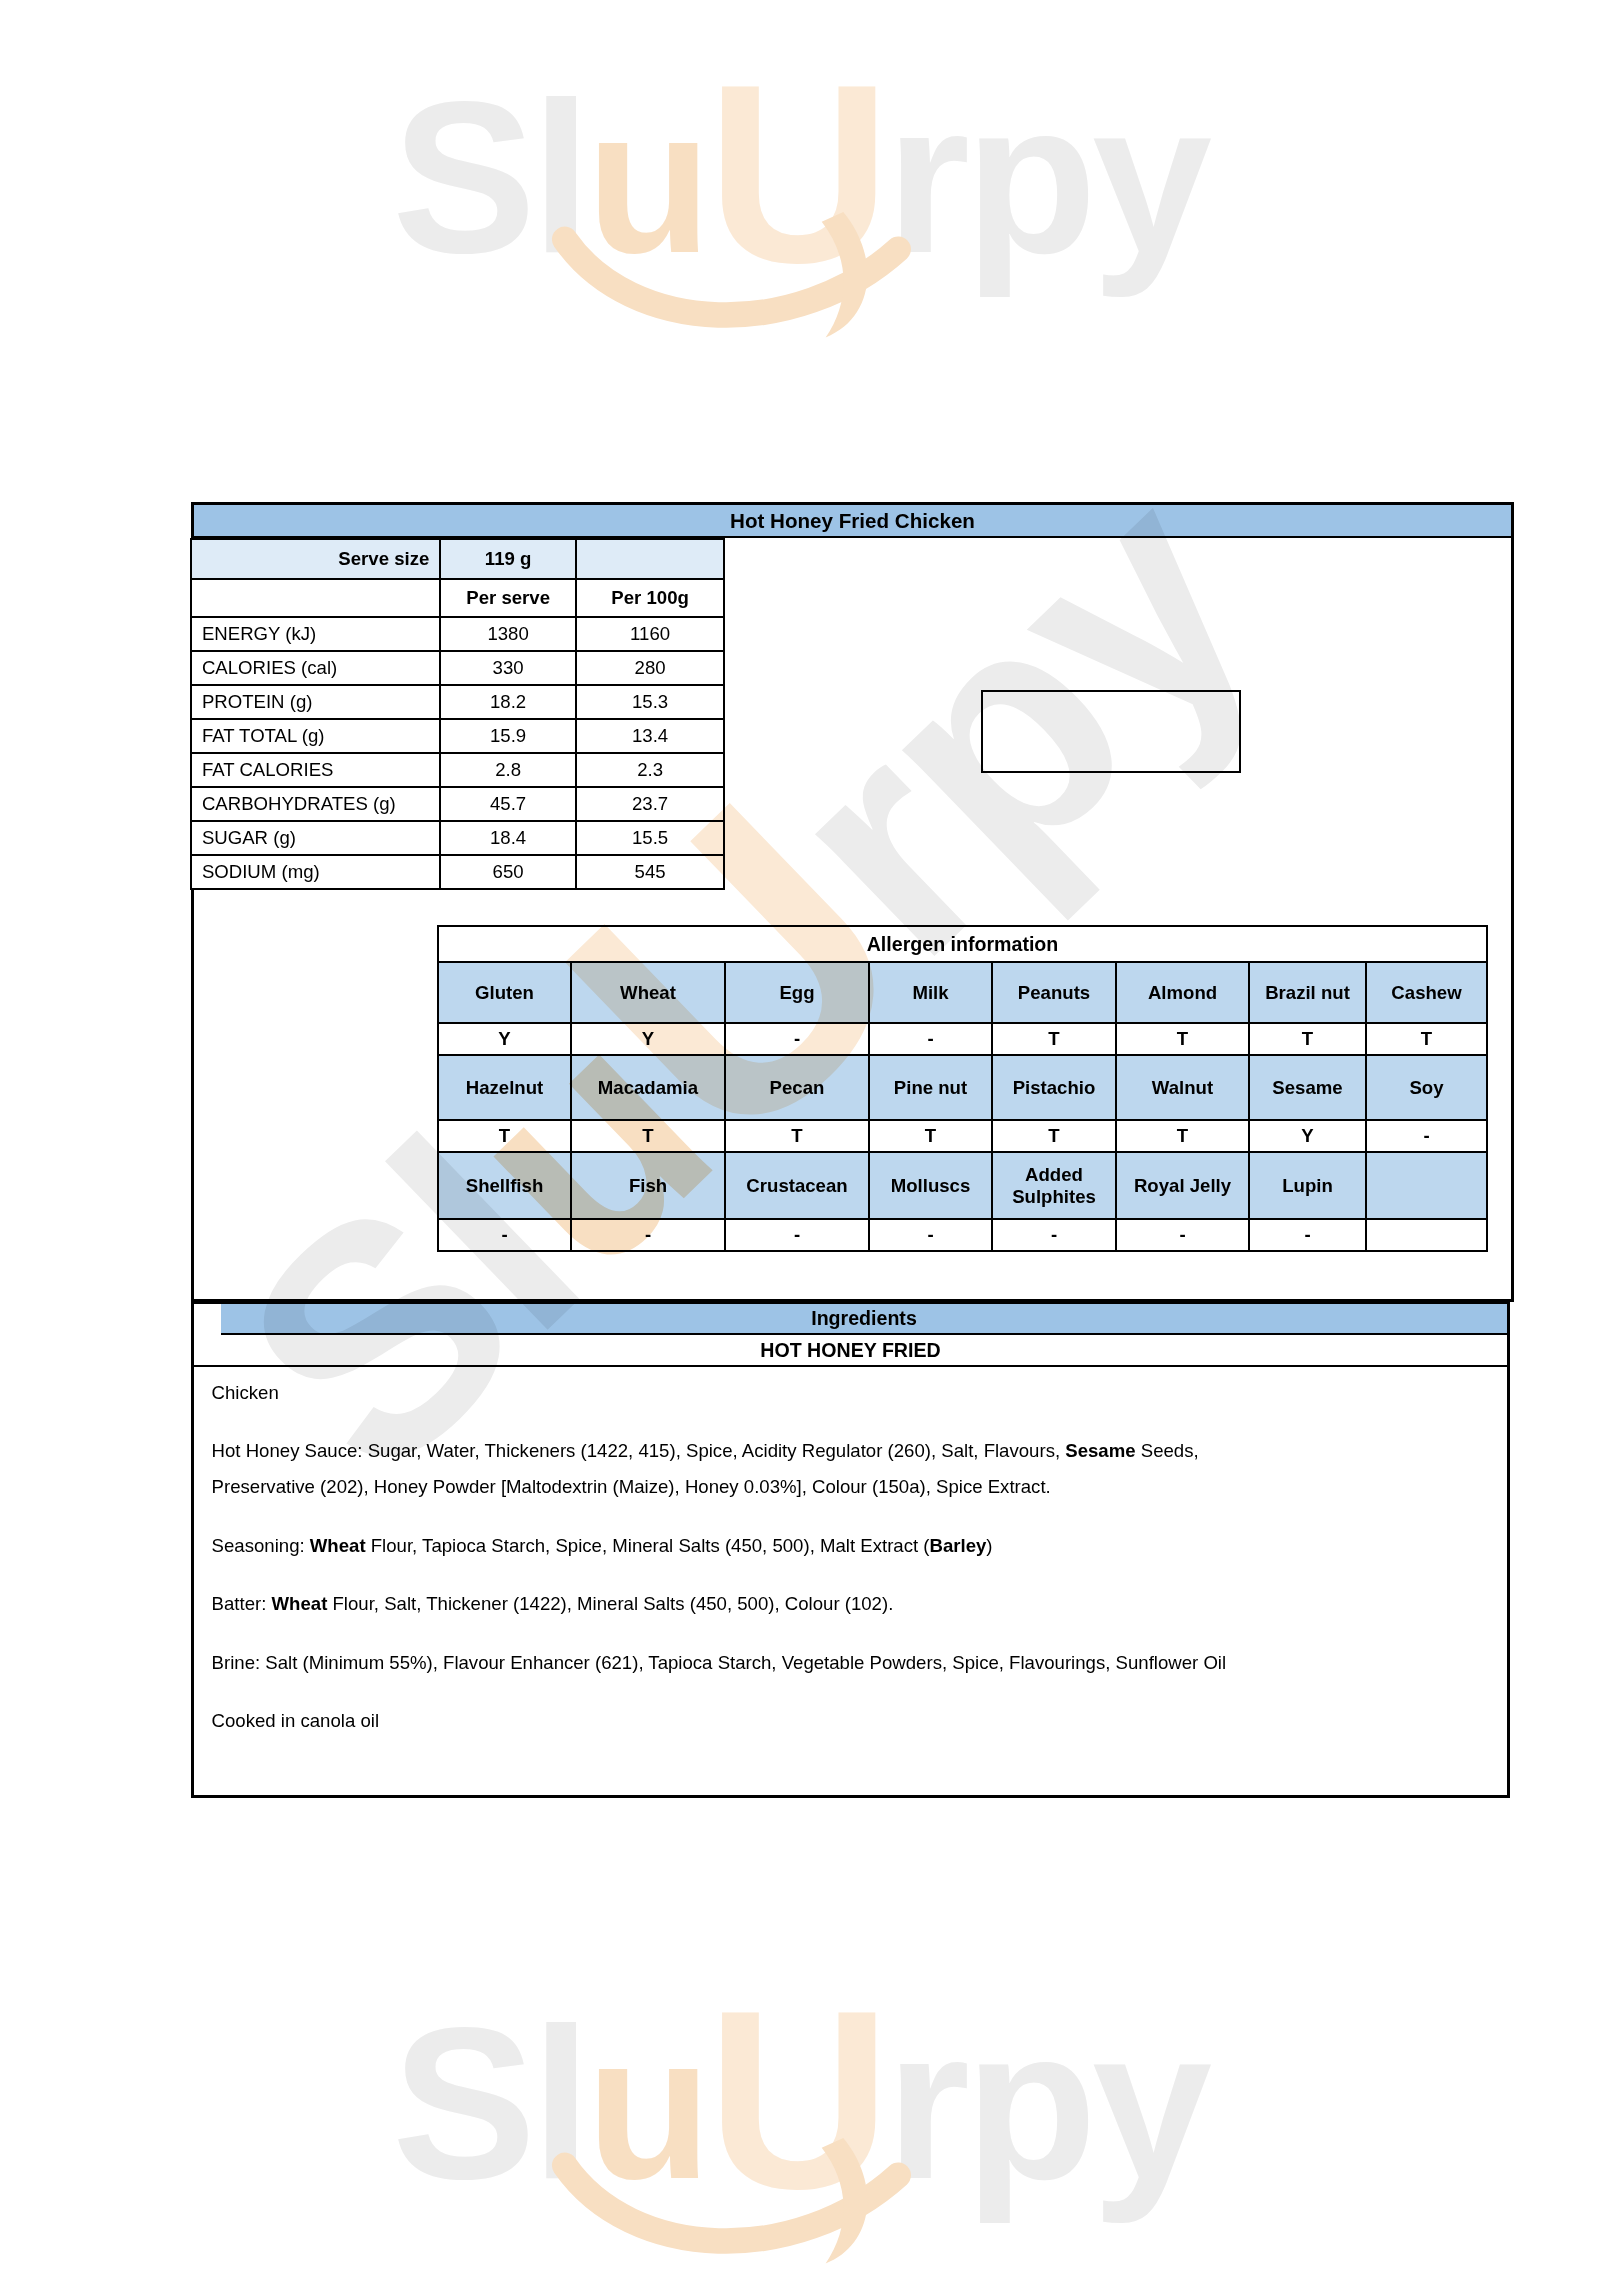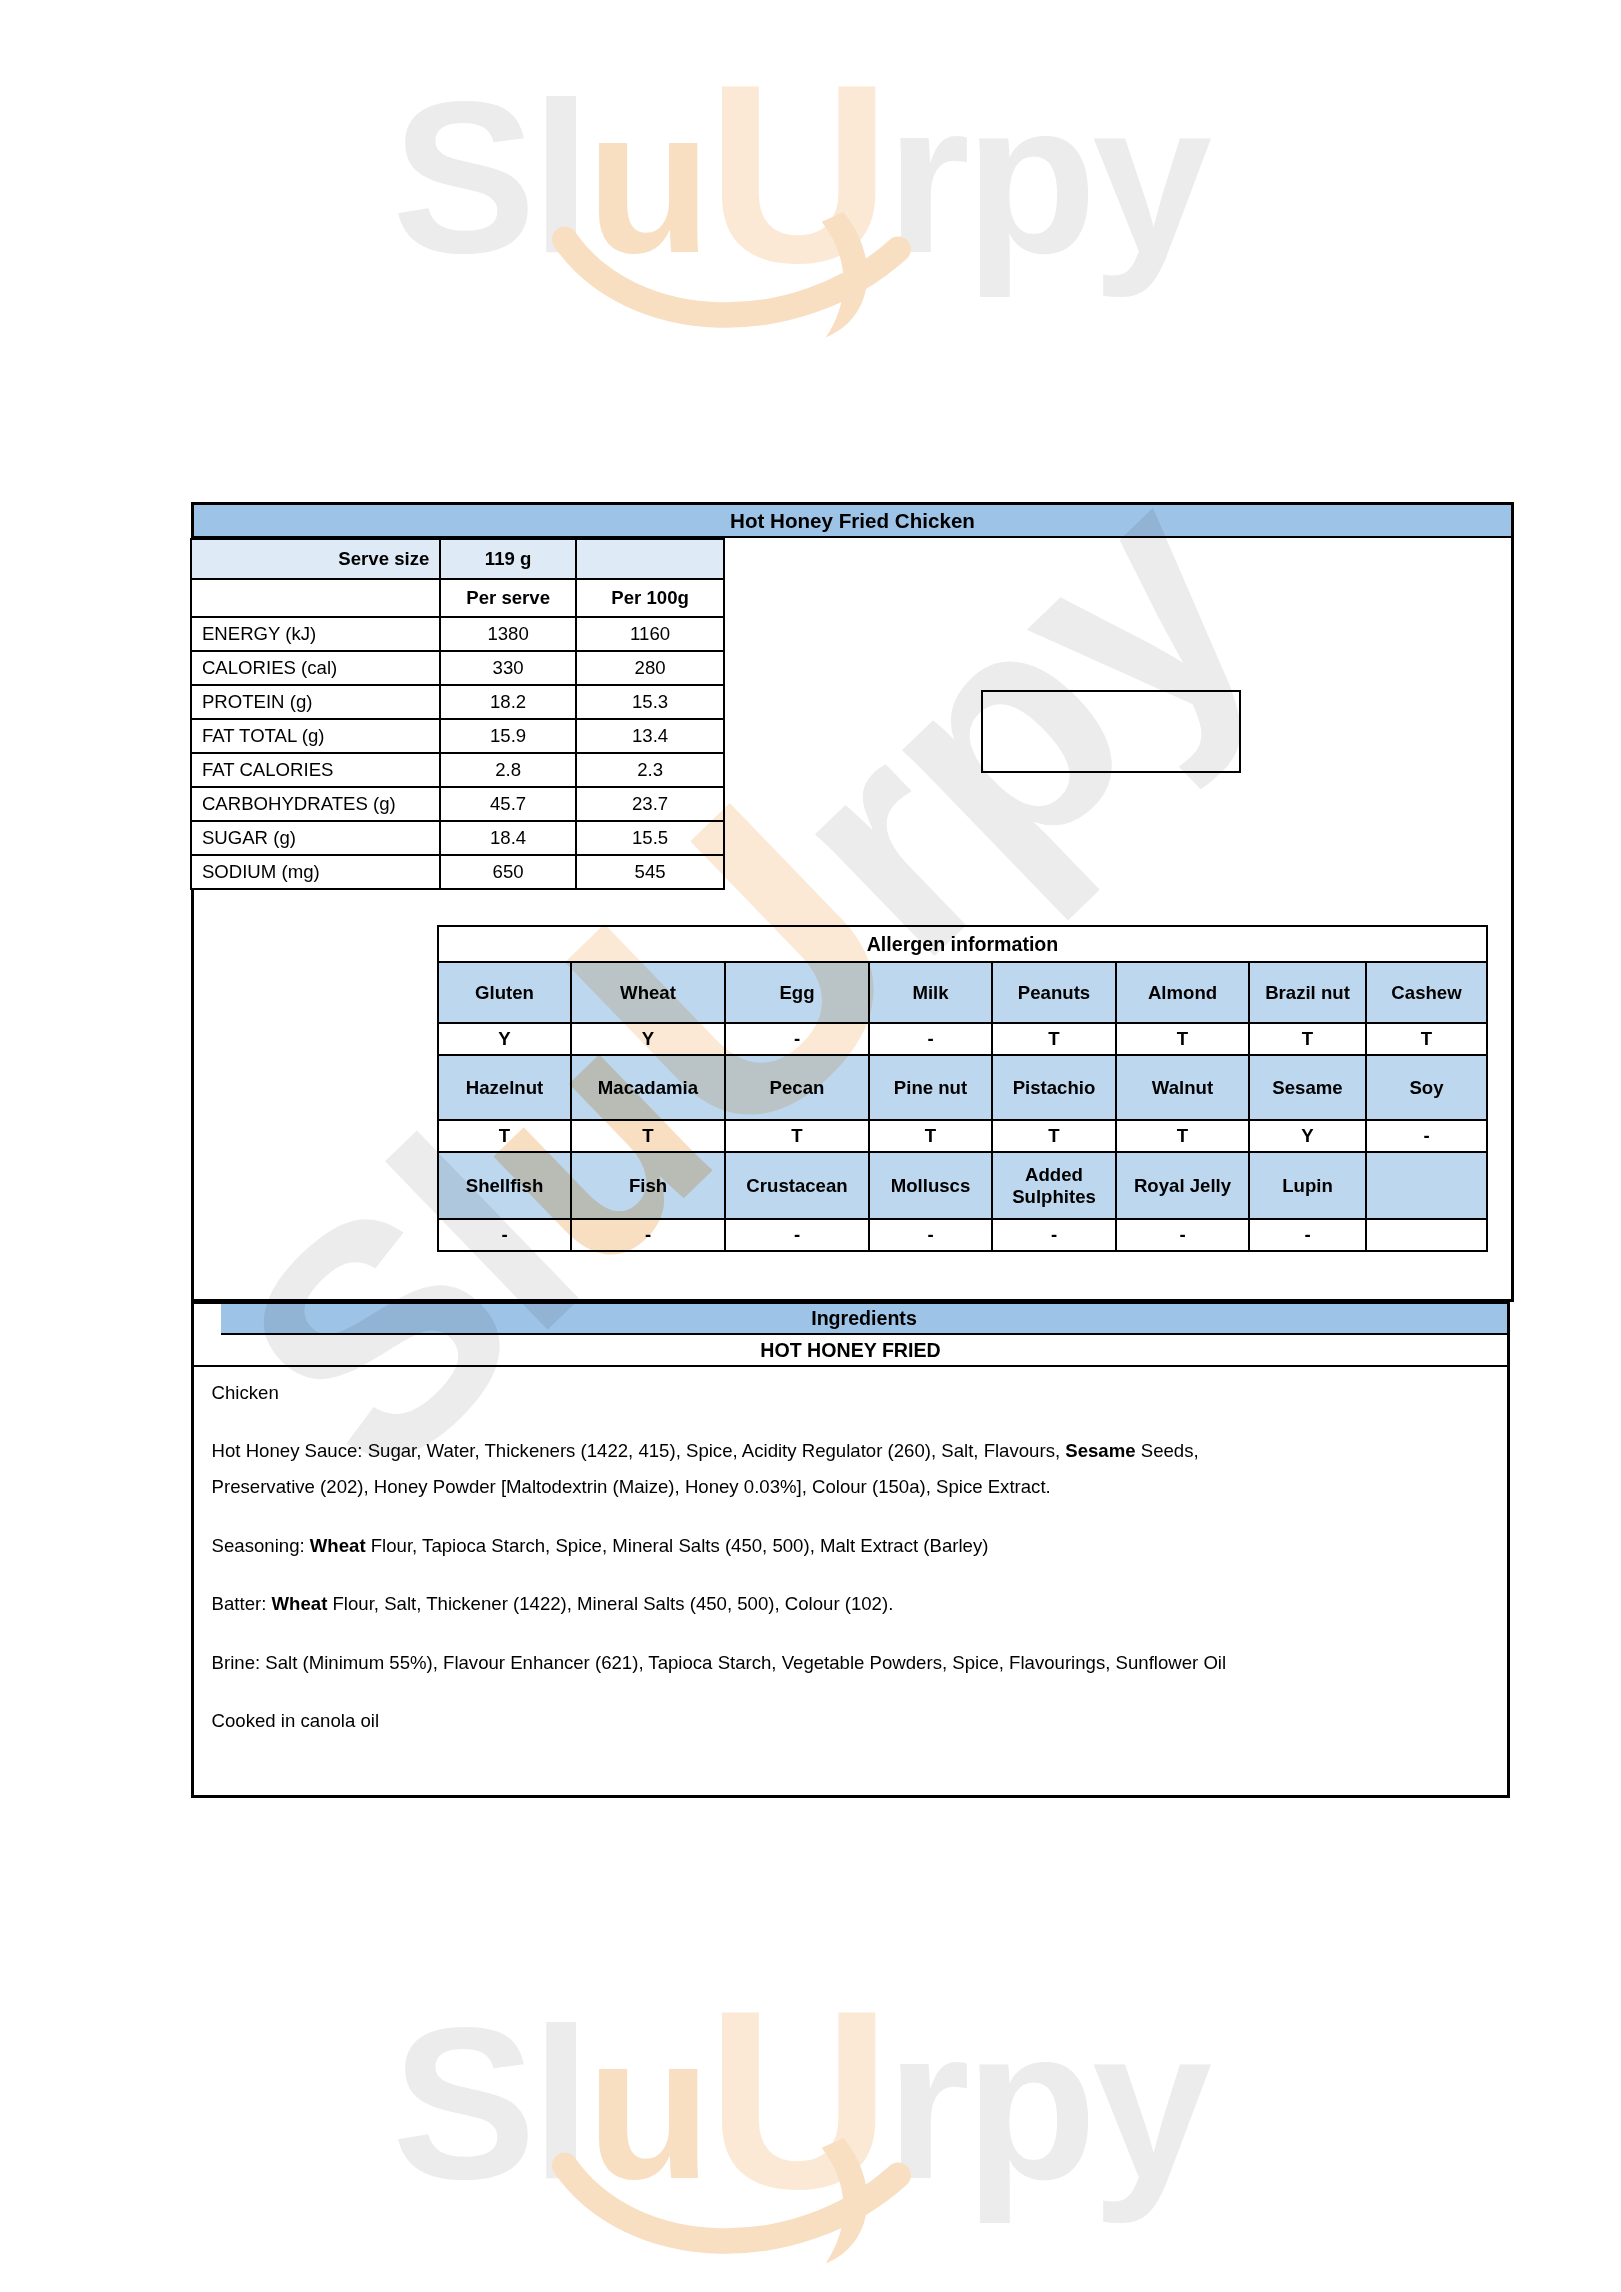--- a/index.html
+++ b/index.html
@@ -218,21 +218,21 @@
 <div class="ingredients-box">
   <div class="ing-bar">
     <span>Ingredients</span>
   </div>
   <div class="ing-sub">
     <span>HOT HONEY FRIED</span>
   </div>
   <div class="ing-body" id="ing-body">
       <p><span>Chicken</span></p>
       <p><span>Hot Honey Sauce: Sugar, Water, Thickeners (1422, 415), Spice, Acidity Regulator (260), Salt, Flavours, </span><span style="font-weight: bold;">Sesame</span><span> Seeds, Preservative (202), Honey Powder [Maltodextrin (Maize), Honey 0.03%], Colour (150a), Spice Extract.</span></p>
-      <p><span>Seasoning: </span><span style="font-weight: bold;">Wheat</span><span> Flour, Tapioca Starch, Spice, Mineral Salts (450, 500), Malt Extract (</span><span style="font-weight: normal;">Barley</span><span>)</span></p>
+      <p><span>Seasoning: </span><span style="font-weight: bold;">Wheat</span><span> Flour, Tapioca Starch, Spice, Mineral Salts (450, 500), Malt Extract (</span><span style="font-weight: bold;">Barley</span><span>)</span></p>
       <p><span>Batter: </span><span style="font-weight: bold;">Wheat</span><span> Flour, Salt, Thickener (1422), Mineral Salts (450, 500), Colour (102).</span></p>
       <p><span>Brine: Salt (Minimum 55%), Flavour Enhancer (621), Tapioca Starch, Vegetable Powders, Spice, Flavourings, Sunflower Oil</span></p>
       <p><span>Cooked in canola oil</span></p>
     </div>
 </div>
 
 <div class="watermark wm-top">
   <div class="wm-text"><span class="wm-gray">Sl</span><span class="wm-u1">u</span><span class="wm-u2">U</span><span class="wm-gray">rpy</span></div>
   <svg class="wm-swoosh" width="412" height="157" viewBox="0 0 420 160">
     <path class="arc" d="M16,34 C84,132 252,138 356,44"></path>

